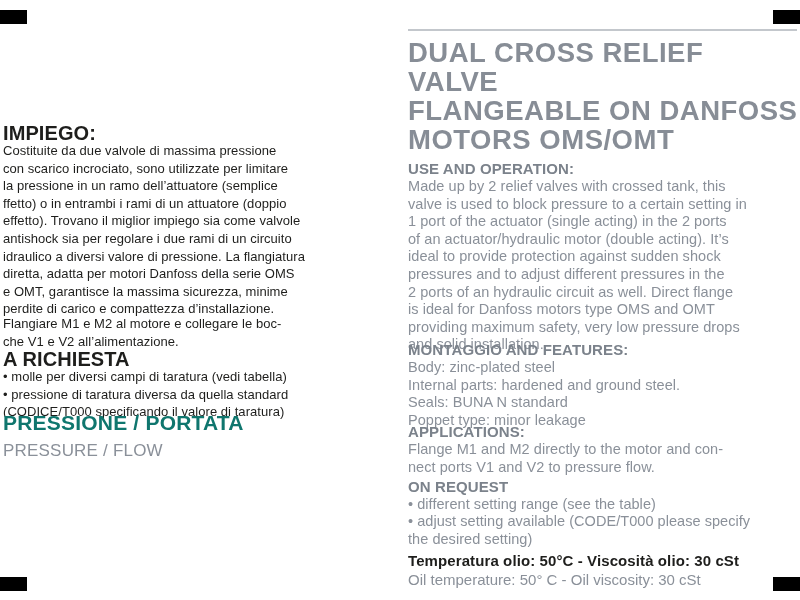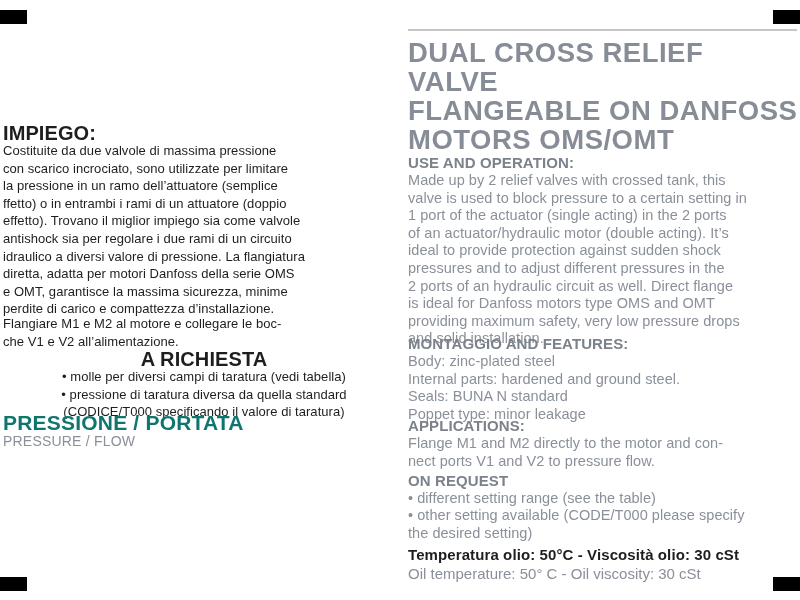--- a/index.html
+++ b/index.html
@@ -32,31 +32,32 @@
     font-weight: 700;
     letter-spacing: 0.1px;
   }
   .left-col .sec-body {
     font-size: 13px; line-height: 17.6px;
     white-space: pre-line;
     letter-spacing: 0.05px;
   }
   .l-sec1 { margin-top: -10px; }
   .l-sec2 { margin-top: -3px; }
-  .l-sec3 { margin-top: 0px; text-align: center; }
+  .l-sec3 { margin-top: 0px; }
   .caption-primary {
     margin-top: -7px;
     font-size: 21px; line-height: 18px;
     font-weight: 700; color: #0f766e;
     letter-spacing: 0.2px;
   }
   .caption-secondary {
-    font-size: 14px; line-height: 18px;
+    font-size: 17px; line-height: 18px;
     color: #8a9099;
     letter-spacing: 0.2px;
+    margin-top: 10px;
   }
 
   .right-col {
     position: absolute;
     left: 408px; top: 0;
     width: 392px;
     color: #8a9099;
   }
   .title-rule {
     margin-top: 29px;
@@ -75,21 +76,21 @@
     font-size: 15px; line-height: 18px;
     font-weight: 700;
     color: #7b828b;
     letter-spacing: 0.1px;
   }
   .right-col .sec-body {
     font-size: 14.5px; line-height: 17.6px;
     white-space: pre-line;
     letter-spacing: 0.05px;
   }
-  .r-sec0 { }
+  .r-sec0 { margin-top: 6px; }
   .r-sec1 { margin-top: -13px; }
   .r-sec2 { margin-top: -6px; }
   .r-sec3 { margin-top: 1px; }
   .footer-primary {
     margin-top: 4px;
     font-size: 15px; line-height: 18.5px;
     font-weight: 700; color: #1e1e1c;
     letter-spacing: 0.1px;
   }
   .footer-secondary {
@@ -159,18 +160,18 @@
 Poppet type: minor leakage</div>
   </section>
   <section class="r-sec2">
     <div class="sec-heading">APPLICATIONS:</div>
     <div class="sec-body">Flange M1 and M2 directly to the motor and con-
 nect ports V1 and V2 to pressure flow.</div>
   </section>
   <section class="r-sec3">
     <div class="sec-heading">ON REQUEST</div>
     <div class="sec-body">• different setting range (see the table)
-• other setting available (CODE/T000 please specify
+• adjust setting available (CODE/T000 please specify
 the desired setting)</div>
   </section>
   <div class="footer-primary">Temperatura olio: 50°C - Viscosità olio: 30 cSt</div>
   <div class="footer-secondary">Oil temperature: 50° C - Oil viscosity: 30 cSt</div>
 </div>
 
 </body></html>

